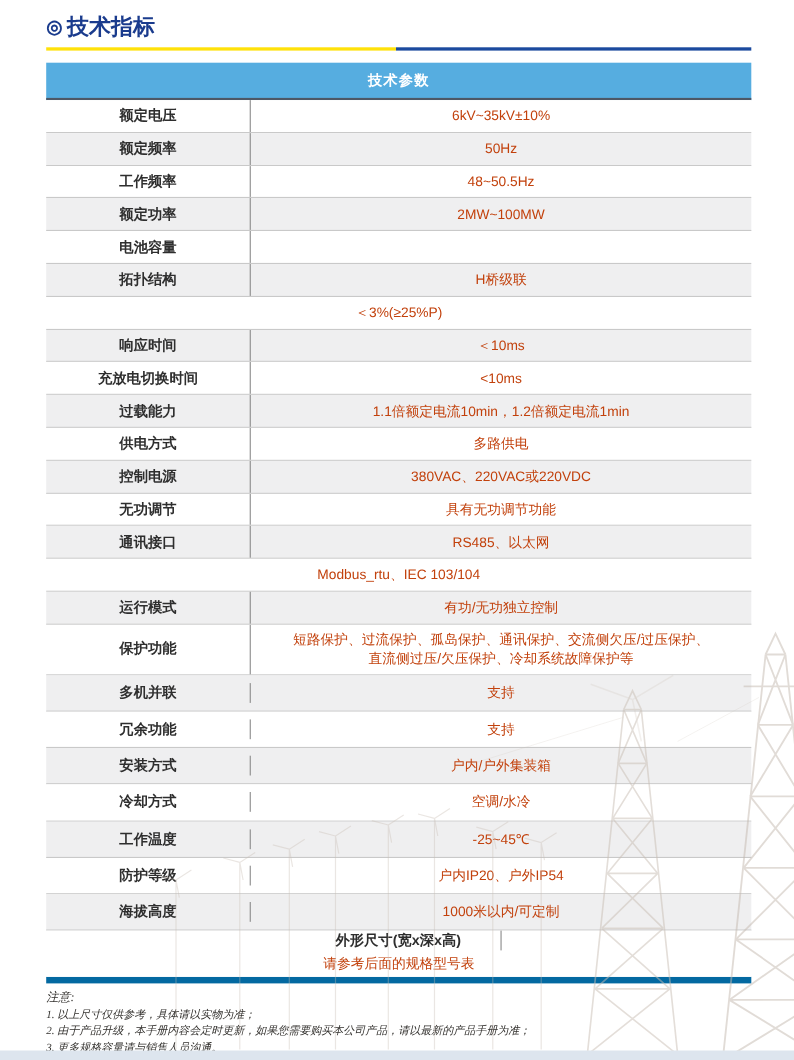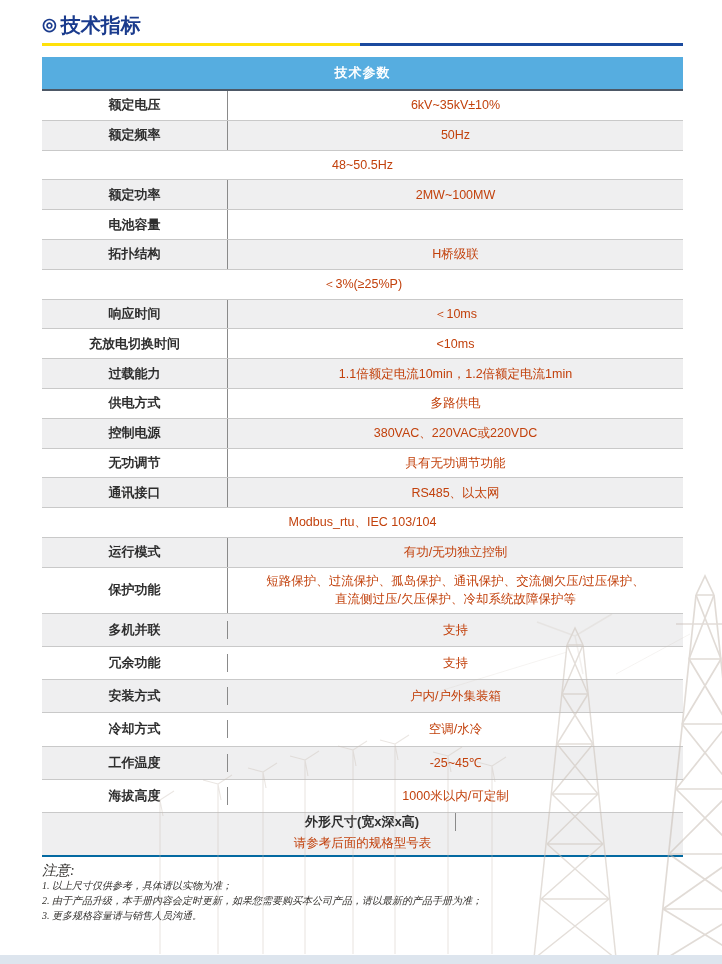--- a/index.html
+++ b/index.html
@@ -27,21 +27,21 @@
   .rule-yellow{width:49.6%;background:#ffe10a;height:3px;}
   .rule-blue{flex:1;background:#1b4a9e;height:2.4px;align-self:center;}
   
   .spec-table{margin-top:11px;}
   .spec-head{
     height:32px;background:#56ade0;color:#ffffff;
     font-weight:bold;font-size:13px;letter-spacing:1px;
     display:flex;align-items:center;justify-content:center;
     border-bottom:2px solid #4d5866;
   }
-  .spec-rows{border-bottom:2px solid #0369a1;}
+  .spec-rows{border-bottom:6px solid #0369a1;}
   .spec-row{
     display:flex;min-height:29.8px;box-sizing:border-box;
     border-bottom:1px solid #c9c9c9;
     background:#ffffff;
   }
   .spec-row:last-child{border-bottom:none;flex-direction:column;}
   .spec-row:nth-child(even){background:#efeff0;}
   .spec-row:nth-child(17){min-height:46px;}
   .spec-row:nth-child(n+18){min-height:33.2px;align-items:center;}
   .cell{display:flex;align-items:center;justify-content:center;text-align:center;}
@@ -53,21 +53,21 @@
   .cell.value{
     flex:1;font-size:12.5px;color:#c2410c;
     padding:3px 34px;line-height:1.45;
   }
   
   .notes{
     margin-top:6px;
     font-family:"Liberation Serif",serif;font-style:italic;
     font-size:10px;color:#33312e;line-height:15px;
   }
-  .notes-heading{font-size:14px;}
+  .notes-heading{font-size:11px;}
   
   .bottom-bar{
     position:absolute;left:0;bottom:0;width:722px;height:9px;
     background:#dde5ee;z-index:6;
   }
   
   .watermark{
     position:absolute;left:0;bottom:0;z-index:3;
     pointer-events:none;opacity:.5;
   }
@@ -134,20 +134,21 @@
       <div class="spec-rows">
           <div class="spec-row">
     <div class="cell label">额定电压</div>
     <div class="cell value">6kV~35kV±10%</div>
   </div>
           <div class="spec-row">
     <div class="cell label">额定频率</div>
     <div class="cell value">50Hz</div>
   </div>
           <div class="spec-row">
+    <div class="cell label">工作频率</div>
     <div class="cell value">48~50.5Hz</div>
   </div>
           <div class="spec-row">
     <div class="cell label">额定功率</div>
     <div class="cell value">2MW~100MW</div>
   </div>
           <div class="spec-row">
     <div class="cell label">电池容量</div>
   </div>
           <div class="spec-row">
@@ -208,20 +209,24 @@
     <div class="cell label">安装方式</div>
     <div class="cell value">户内/户外集装箱</div>
   </div>
           <div class="spec-row">
     <div class="cell label">冷却方式</div>
     <div class="cell value">空调/水冷</div>
   </div>
           <div class="spec-row">
     <div class="cell label">工作温度</div>
     <div class="cell value">-25~45℃</div>
+  </div>
+          <div class="spec-row">
+    <div class="cell label">防护等级</div>
+    <div class="cell value">户内IP20、户外IP54</div>
   </div>
           <div class="spec-row">
     <div class="cell label">海拔高度</div>
     <div class="cell value">1000米以内/可定制</div>
   </div>
           <div class="spec-row">
     <div class="cell label">外形尺寸(宽x深x高)</div>
     <div class="cell value">请参考后面的规格型号表</div>
   </div>
         </div>

